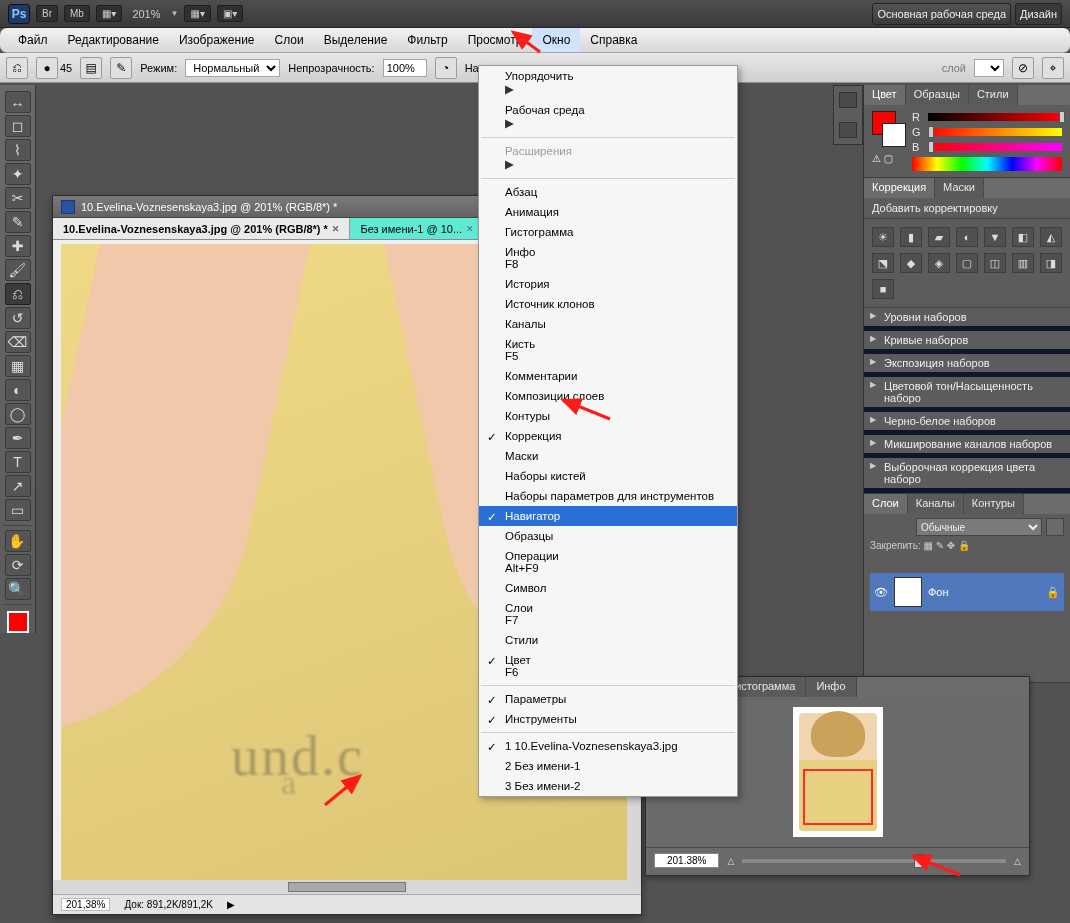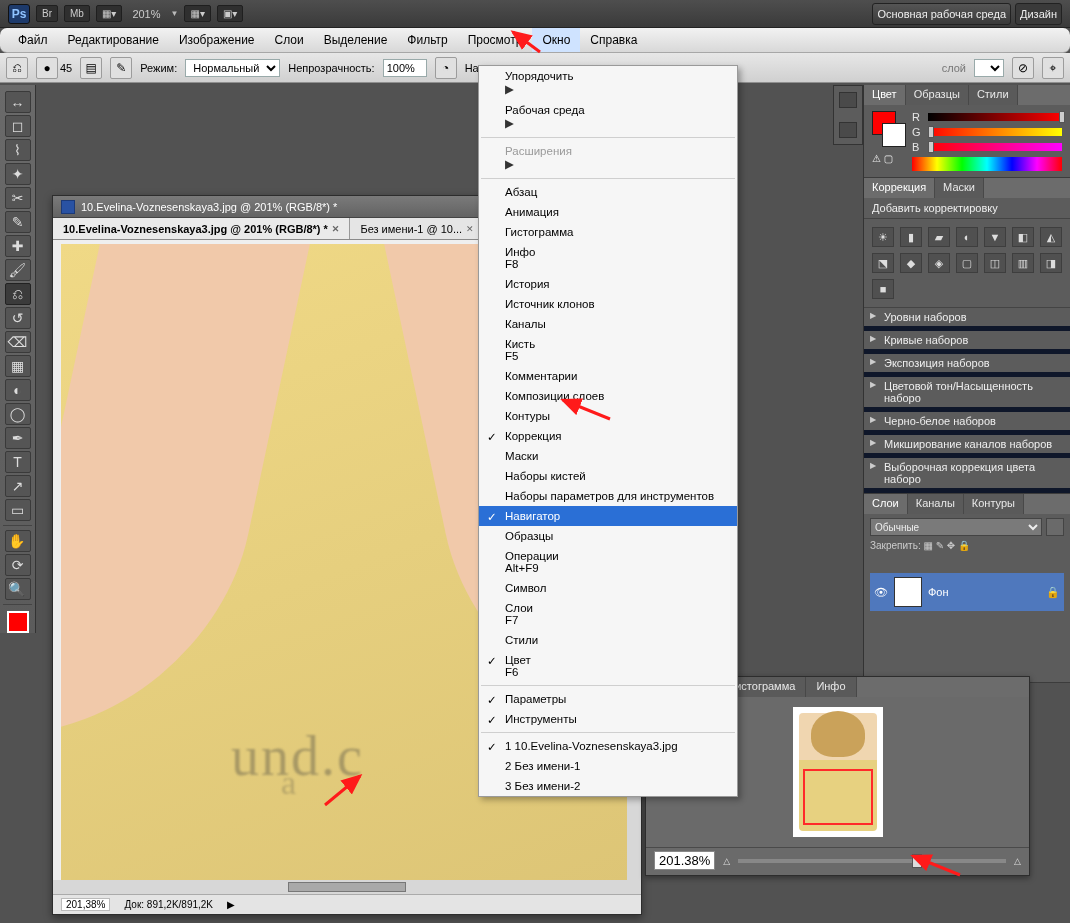--- a/index.html
+++ b/index.html
@@ -25,21 +25,21 @@
   .toolstrip { position:absolute; left:0; top:85px; width:36px; background:linear-gradient(#6a6a6a,#5b5b5b); border-right:1px solid #333; padding-top:4px;}
   .toolstrip .t { width:26px; height:22px; margin:2px auto; background:#555; border:1px solid #3a3a3a; border-radius:2px; display:flex; align-items:center; justify-content:center; color:#ddd; font-size:14px;}
   .toolstrip .t.sel { background:#3b3b3b; border-color:#222;}
   .toolstrip .sep { height:1px; background:#444; margin:4px 3px;}
   .toolstrip .swatch { width:22px; height:22px; background:#ff0000; border:2px solid #fff; margin:6px auto 0; position:relative;}
   
   .docwin { position:absolute; left:52px; top:195px; width:590px; height:720px; background:#efefef; border:1px solid #2d2d2d; box-shadow:0 3px 8px rgba(0,0,0,.4);}
   .docwin .title { height:22px; background:linear-gradient(#7a7a7a,#636363); border-bottom:1px solid #444; color:#fff; font-size:11px; display:flex; align-items:center; padding:0 8px;}
   .docwin .title .ds-icon{width:14px;height:14px;background:#2952a3;border:1px solid #1c3a78;margin-right:6px;}
   .docwin .tabs { height:22px; background:#bfbfbf; display:flex; border-bottom:1px solid #8a8a8a;}
-  .docwin .tabs .tab { padding:3px 10px; font-size:11px; color:#000; border-right:1px solid #999; display:flex; align-items:center; gap:4px; background:#e5e5e5;}
+  .docwin .tabs .tab { padding:3px 10px; font-size:11px; color:#000; border-right:1px solid #999; display:flex; align-items:center; gap:4px; background:#5eead4;}
   .docwin .tabs .tab.active{background:#eaeaea; font-weight:bold;}
   .docwin .tabs .tab .tx{font-size:9px;color:#666;}
   .canvas { position:absolute; left:8px; top:48px; right:8px; bottom:28px; background:linear-gradient(160deg,#f0d986 0%,#e6cf7e 50%,#ddc576 100%); overflow:hidden;}
   .canvas .arm { position:absolute; background:#f1c9aa; }
   .canvas .arm.l { left:-10px; top:-30px; width:210px; height:520px; transform:skewX(-12deg); border-radius:0 0 200px 0; }
   .canvas .arm.r { right:-10px; top:-30px; width:210px; height:520px; transform:skewX(12deg); border-radius:0 0 0 200px; }
   .canvas .wm { position:absolute; left:170px; top:480px; font-size:56px; color:rgba(60,60,60,.35); font-family:Georgia, serif; letter-spacing:2px; filter:blur(1px);}
   .canvas .wma { position:absolute; left:220px; top:520px; font-size:34px; color:rgba(60,60,60,.25); font-family:Georgia, serif; filter:blur(1px);}
   .canvas-status { position:absolute; left:0; bottom:0; right:0; height:20px; background:#e4e4e4; border-top:1px solid #aaa; display:flex; align-items:center; color:#000; font-size:10px; gap:14px; padding-left:8px;}
   .canvas-status .zoombox{background:#fff;border:1px solid #bbb;padding:0 4px;}
@@ -73,40 +73,40 @@
   .sliders .sl.g .knob,.sliders .sl.b .knob{left:0%;}
   .spectrum{height:14px;margin-top:4px;background:linear-gradient(90deg,#f00,#ff0,#0f0,#0ff,#00f,#f0f,#f00);}
   .adj-title{padding:4px 8px;color:#eee;border-bottom:1px solid #444;}
   .adj-icons{display:flex;flex-wrap:wrap;gap:6px;padding:8px;}
   .adj-icons .ai{width:22px;height:20px;background:#505050;border:1px solid #3e3e3e;display:flex;align-items:center;justify-content:center;color:#ddd;font-size:11px;}
   .preset-list{border-top:1px solid #444;}
   .preset-list .pr{padding:3px 11px 3px 20px;font-size:11px;color:#eee;position:relative;border-bottom:5px solid #0f172a;}
   .preset-list .pr::before{content:"▶";position:absolute;left:6px;font-size:8px;color:#ccc;}
   .layers .lbody{padding:4px 6px;}
   .layers .mode{display:flex;gap:4px;margin-bottom:4px;}
-  .layers .mode select{flex:1;background:#7a7a7a;color:#eee;border:1px solid #444;font-size:10px;height:18px;}
+  .layers .mode select{flex:1;background:#7a7a7a;color:#eee;border:1px solid #444;font-size:10px;height:18px;margin-left:46px;}
   .layers .lock{font-size:10px;color:#ccc;margin-bottom:22px;}
   .layer-row{display:flex;align-items:center;background:#4f78bd;padding:4px;gap:6px;color:#fff;}
   .layer-row .eye{width:14px;text-align:center;}
   .layer-row .thumb{width:28px;height:30px;background:#fff;border:1px solid #333;}
   
   .middock{position:absolute;right:207px;top:85px;width:30px;height:60px;background:#5c5c5c;border:1px solid #333;display:flex;flex-direction:column;align-items:center;padding-top:6px;gap:14px;}
   .middock .ic{width:18px;height:16px;background:#4a4a4a;border:1px solid #333;}
   
   .nav-panel{position:absolute;left:645px;top:676px;width:385px;height:200px;background:#6a6a6a;border:1px solid #2d2d2d;box-shadow:0 2px 6px rgba(0,0,0,.4);}
   .nav-panel .ptabs{display:flex;background:#6c6c6c;height:20px;}
   .nav-panel .pt{padding:3px 10px;font-size:11px;color:#e8e8e8;border-right:1px solid #484848;background:#5a5a5a;}
   .nav-panel .pt.active{background:#6c6c6c;color:#fff;}
   .nav-body{height:150px;display:flex;align-items:center;justify-content:center;background:#6a6a6a;position:relative;}
   .nav-thumb{width:90px;height:130px;background:#fff;position:relative;}
   .nav-thumb .girl{position:absolute;inset:6px;background:linear-gradient(#f0d6b0 0 40%, #e7d180 40% 100%);border-radius:4px;}
   .nav-thumb .hair{position:absolute;top:4px;left:18px;width:54px;height:46px;background:#caa25a;border-radius:50% 50% 40% 40%;}
   .nav-thumb .viewrect{position:absolute;left:10px;top:62px;width:70px;height:56px;border:2px solid #ff2a2a;}
   .nav-foot{height:26px;background:#6a6a6a;border-top:1px solid #4a4a4a;display:flex;align-items:center;padding:0 8px;gap:8px;}
-  .nav-foot .zf{background:#fff;color:#000;font-size:13px;padding:1px 4px;border:1px solid #888;}
+  .nav-foot .zf{background:#fff;color:#000;font-size:10px;padding:1px 12px;border:1px solid #888;}
   .nav-foot .sl-track{flex:1;height:4px;background:#888;position:relative;}
   .nav-foot .sl-knob{position:absolute;left:65%;top:-5px;width:10px;height:14px;background:#ddd;border:1px solid #555;}
   .nav-foot .tri{font-size:9px;color:#ddd;}
   
   .arrow { position:absolute; pointer-events:none; z-index:60; }
   .arrow svg{overflow:visible;}
 </style>
 </head>
 <body>
 

